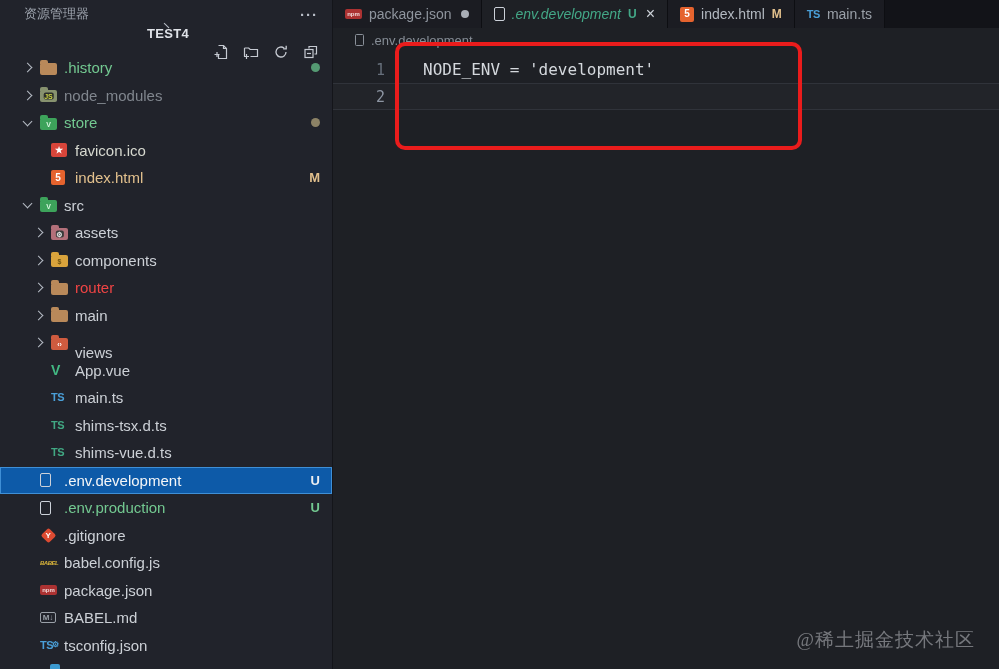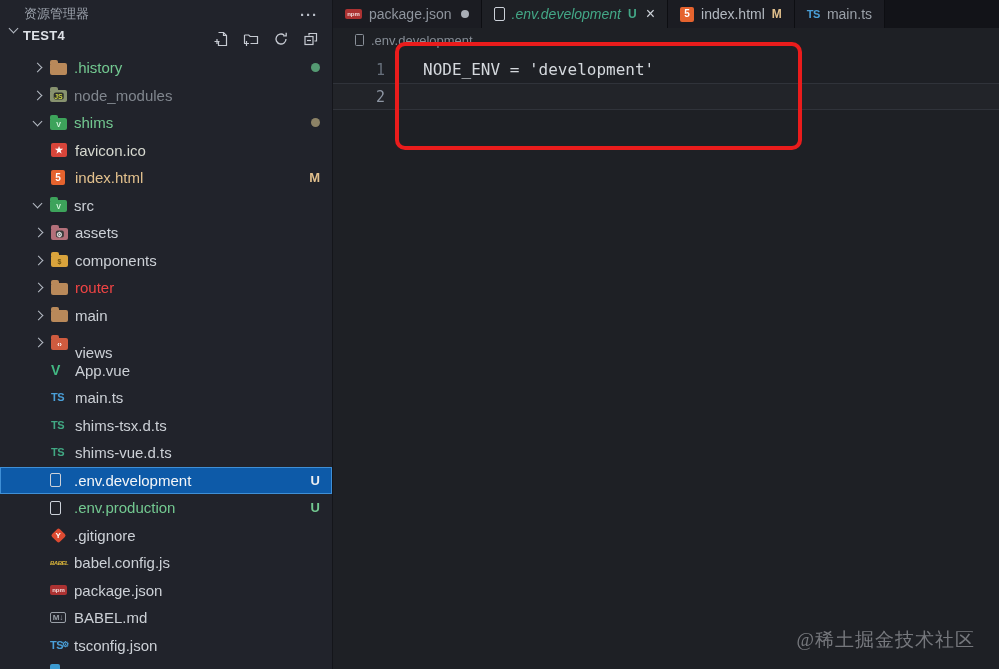--- a/index.html
+++ b/index.html
@@ -7,31 +7,31 @@
     font-family:"Liberation Sans", sans-serif; }
   .app { position:relative; width:999px; height:669px; background:#1e2025; }
 
   
   .sidebar { position:absolute; left:0; top:0; width:333px; height:669px;
     background:#21232b; border-right:1px solid #14151a; }
   .explorer-header { height:28px; display:flex; align-items:center;
     padding:0 14px 0 24px; color:#9da3ad; font-size:13px;justify-content:flex-end; }
   .explorer-header .more { margin-left:auto; color:#b9bec7; font-size:15px;
     letter-spacing:1px; font-weight:bold; cursor:pointer; }
-  .section-header { height:26px; display:flex; 
-    padding:0 10px 0 8px; color:#dfe2e8; }
+  .section-header { height:26px; display:flex; align-items:center;
+    padding:0 10px 0 8px; color:#dfe2e8;flex-direction:column; }
   .section-title { font-size:13px; font-weight:bold; margin-left:6px; letter-spacing:.3px; }
   .section-actions { margin-left:auto; display:flex; gap:8px; }
   .act-btn { width:22px; height:22px; display:flex; align-items:center; justify-content:center;
     color:#c6cad2; cursor:pointer; }
   .act-btn svg { display:block; }
 
   .tree { position:absolute; top:54px; left:0; right:0; }
   .tree-row { height:27.5px; display:flex; align-items:center;
-    padding:0 12px 0 32px; cursor:pointer; position:relative; }
+    padding:0 12px 0 22px; cursor:pointer; position:relative; }
   .tree-row.child { padding-left:33px; }
   .tree-row.selected { background:#0d5aa8; outline:1px solid #3f8fd6; outline-offset:-1px; }
   .chev-slot { width:18px; display:flex; align-items:center; justify-content:flex-start; flex:0 0 18px; }
   .chev { width:7px; height:7px; border-right:1.6px solid #b6bcc5; border-bottom:1.6px solid #b6bcc5;
     display:inline-block; margin-left:2px; }
   .chev.right { transform:rotate(-45deg); }
   .chev.down  { transform:rotate(45deg); margin-top:-3px; }
   .icon-slot { width:22px; flex:0 0 22px; display:flex; align-items:center; justify-content:flex-start; }
   .tree-label { font-size:15px; margin-left:2px; white-space:nowrap; }
   .row-badge { margin-left:auto; font-size:13px; font-weight:bold; }
@@ -157,21 +157,21 @@
         </div>
         <div class="tree-row">
           <span class="chev-slot">
             <span class="chev down"></span>
           </span>
           <span class="icon-slot">
             <div class="icon folder" style="--fc: #3da35b;">
               <span class="folder-overlay" style="color: rgb(217, 247, 225);">V</span>
             </div>
           </span>
-          <span class="tree-label" style="color: rgb(115, 201, 145);">shims</span>
+          <span class="tree-label" style="color: rgb(115, 201, 145);">store</span>
           <span class="row-dot" style="background: rgb(140, 130, 102);"></span>
         </div>
         <div class="tree-row child">
           <span class="chev-slot"></span>
           <span class="icon-slot">
             <div class="icon boxicon" style="width: 16px; height: 14px; background: rgb(216, 69, 58); color: rgb(255, 255, 255); font-size: 9px;">★</div>
           </span>
           <span class="tree-label" style="color: rgb(214, 216, 207);">favicon.ico</span>
         </div>
         <div class="tree-row child">

